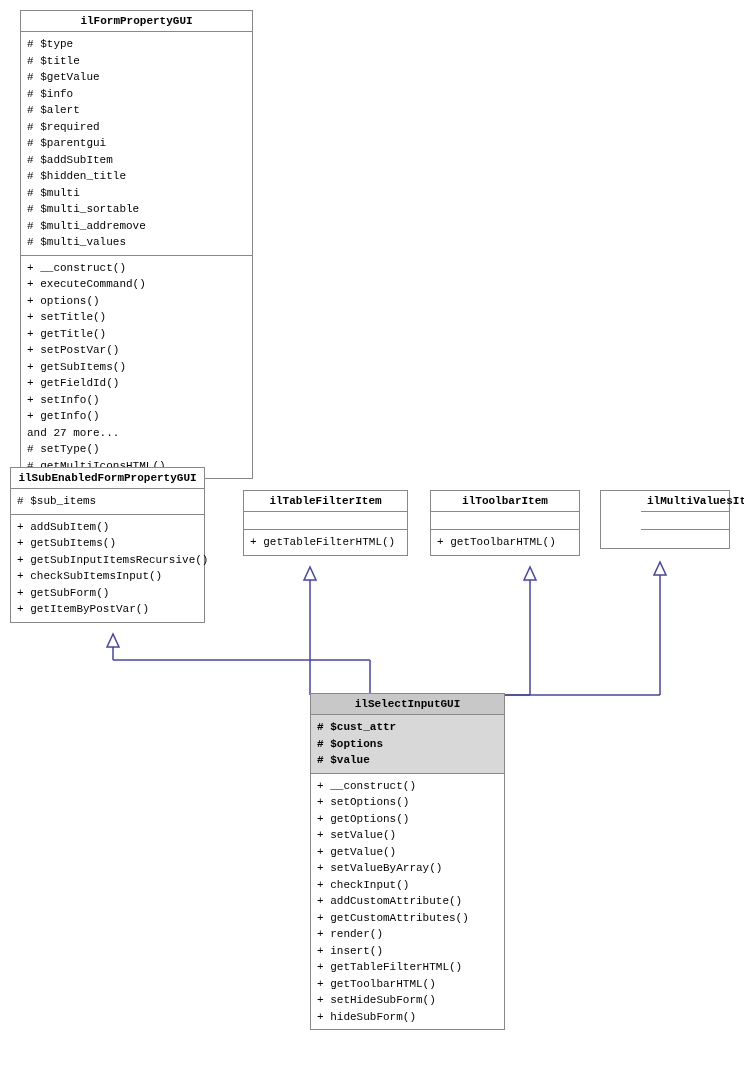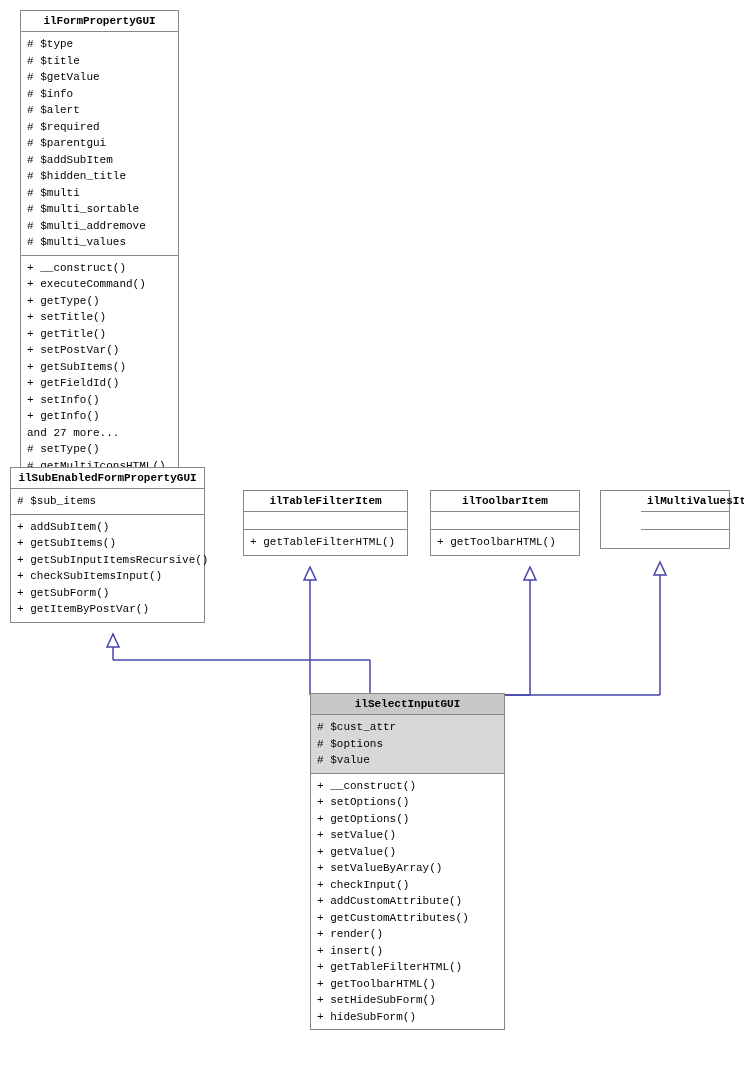--- a/index.html
+++ b/index.html
@@ -78,41 +78,41 @@
     <line x1="530" y1="695" x2="530" y2="580" stroke="#4444aa" stroke-width="1.5"></line>
 
     <polygon points="530,567 524,580 536,580" fill="white" stroke="#4444aa" stroke-width="1.5"></polygon>
 
     <line x1="430" y1="695" x2="660" y2="695" stroke="#4444aa" stroke-width="1.5"></line>
     <line x1="660" y1="695" x2="660" y2="575" stroke="#4444aa" stroke-width="1.5"></line>
 
     <polygon points="660,562 654,575 666,575" fill="white" stroke="#4444aa" stroke-width="1.5"></polygon>
   </svg>
 
-  <div class="uml-box" style="left: 20px; top: 10px; width: 159px;">
+  <div class="uml-box" style="left: 20px; top: 10px; width: 233px;">
     <div class="uml-box-header">ilFormPropertyGUI</div>
     <div class="uml-section">
       <p># $type</p>
       <p># $title</p>
       <p># $getValue</p>
       <p># $info</p>
       <p># $alert</p>
       <p># $required</p>
       <p># $parentgui</p>
       <p># $addSubItem</p>
       <p># $hidden_title</p>
       <p># $multi</p>
       <p># $multi_sortable</p>
       <p># $multi_addremove</p>
       <p># $multi_values</p>
     </div>
     <div class="uml-section">
       <p>+ __construct()</p>
       <p>+ executeCommand()</p>
-      <p>+ getType()</p>
+      <p>+ options()</p>
       <p>+ setTitle()</p>
       <p>+ getTitle()</p>
       <p>+ setPostVar()</p>
       <p>+ getSubItems()</p>
       <p>+ getFieldId()</p>
       <p>+ setInfo()</p>
       <p>+ getInfo()</p>
       <p>and 27 more...</p>
       <p># setType()</p>
       <p># getMultiIconsHTML()</p>
@@ -155,21 +155,21 @@
   <div class="uml-box" style="left: 600px; top: 490px; width: 130px; padding-left: 40px;">
     <div class="uml-box-header">ilMultiValuesItem</div>
     <div class="uml-section" style="min-height: 18px;">
     </div>
     <div class="uml-section" style="min-height: 18px;">
     </div>
   </div>
 
   <div class="uml-box" style="left: 310px; top: 693px; width: 195px;">
     <div class="uml-box-header" style="background: #c8c8c8;">ilSelectInputGUI</div>
-    <div class="uml-section" style="background: #d8d8d8;">
+    <div class="uml-section" style="background: #d8d8d8; font-weight: bold;">
       <p># $cust_attr</p>
       <p># $options</p>
       <p># $value</p>
     </div>
     <div class="uml-section">
       <p>+ __construct()</p>
       <p>+ setOptions()</p>
       <p>+ getOptions()</p>
       <p>+ setValue()</p>
       <p>+ getValue()</p>

